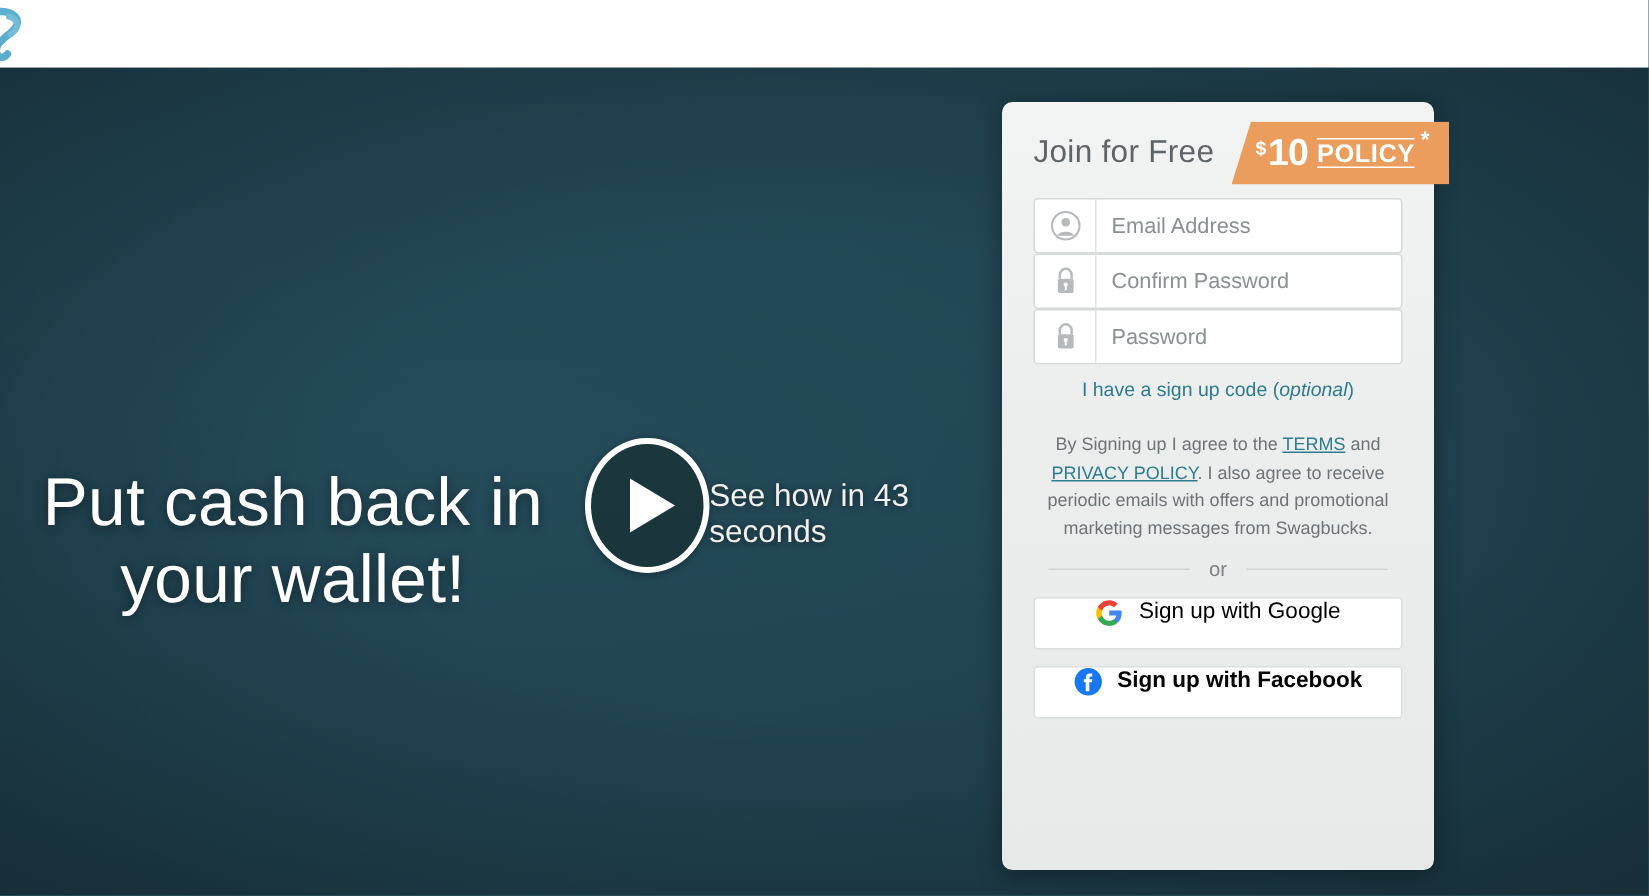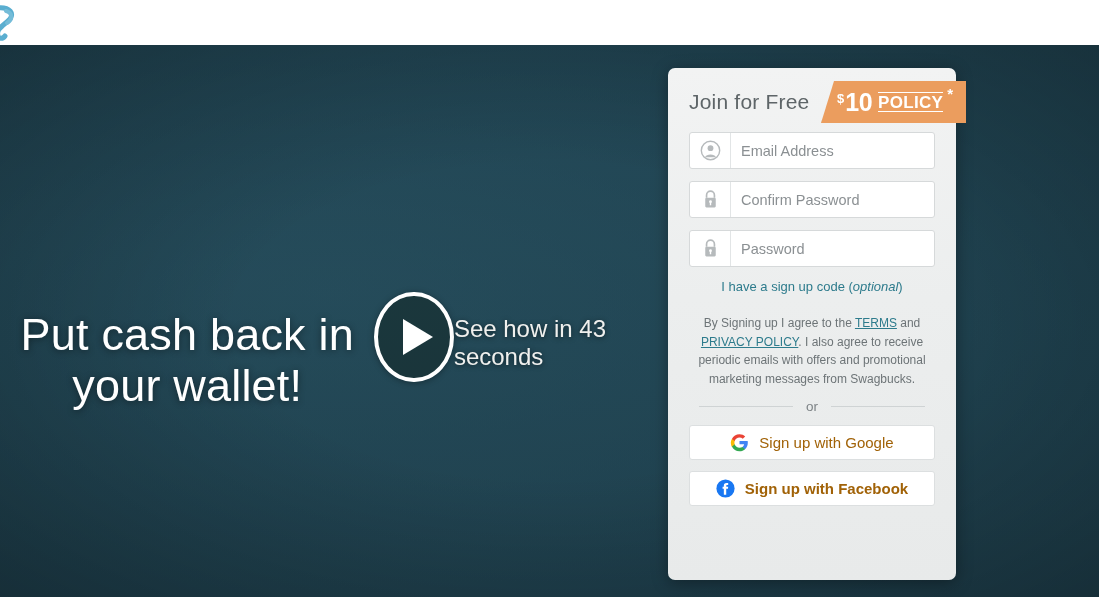--- a/index.html
+++ b/index.html
@@ -98,21 +98,21 @@
   }
   .play-tri {
     width: 0; height: 0;
     margin-left: 7px;
     border-top: 18px solid transparent;
     border-bottom: 18px solid transparent;
     border-left: 30px solid #ffffff;
   }
   .hero-sub {
     margin-top: 44px;
-    font-size: 24px;
+    font-size: 21px;
     font-weight: 300;
     color: #f0f0ee;
     text-shadow: 0 1px 5px rgba(0,0,0,0.55);
   }
 
   
   .panel {
     position: absolute;
     left: 668px;
     top: 68px;
@@ -168,21 +168,20 @@
   .b-star   { font-size: 15px; font-weight: 700; margin-left: 4px; align-self: flex-start; margin-top: 4px; }
 
   
   .field {
     display: flex;
     align-items: flex-end;
     height: 37px;
     background: #ffffff;
     border: 1px solid #d6d9da;
     border-radius: 3px;
-    margin-bottom: 12px;
   }
   .field-icon {
     width: 41px;
     height: 100%;
     display: flex;
     align-items: center;
     justify-content: center;
     border-right: 1px solid #e2e5e6;
     flex: 0 0 41px;
   }
@@ -240,31 +239,31 @@
     display: flex;
     align-items: center;
     margin-top: 11px;
     padding: 0 10px;
   }
   .or-line { flex: 1; height: 1px; background: #cfd3d4; }
   .or-text { font-size: 13.5px; color: #7d8386; padding: 0 13px; }
 
   .social-btn {
     display: flex;
-    align-items: center;
+    align-items: flex-start;
     justify-content: center;
     width: 100%;
     height: 35px;
     margin-top: 11px;
     background: #ffffff;
     border: 1px solid #dcdfe0;
     border-radius: 3px;
     cursor: pointer;
     font-size: 15px;
-    color: #a16207;
+    color: #000000;
     font-family: "Liberation Sans", sans-serif;
   }
   .social-btn.fb { font-weight: 700; }
   .social-ico { width: 19px; height: 19px; margin-right: 10px; flex: 0 0 19px; }
 </style>
 </head>
 <body>
 
 <div class="top-bar">
   <div class="logo-mark">

